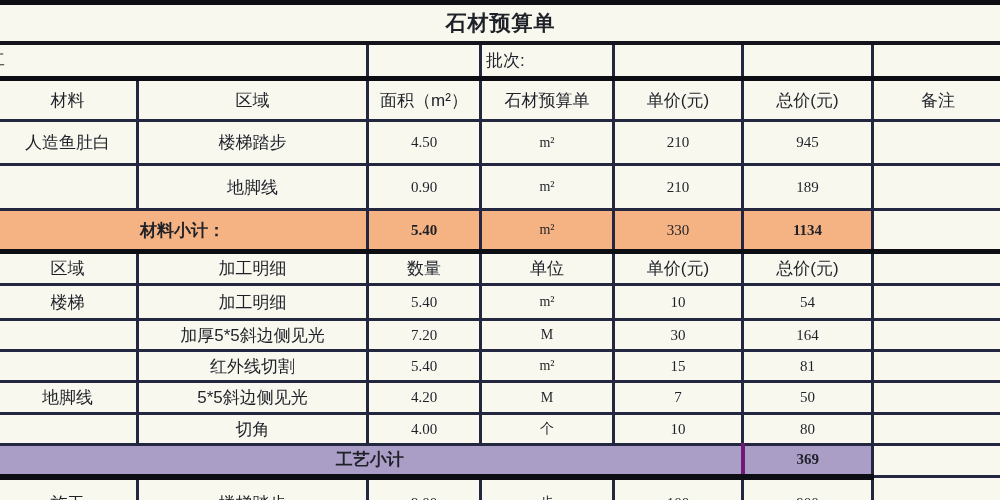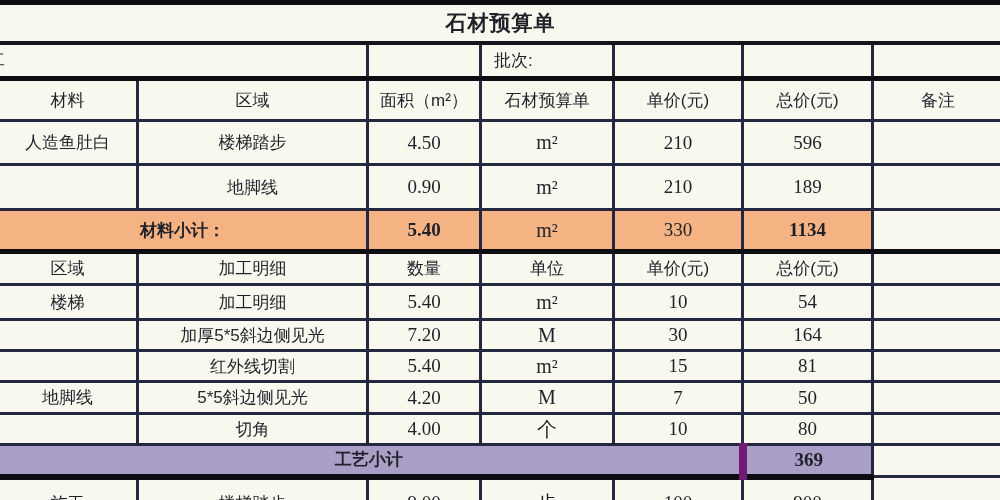--- a/index.html
+++ b/index.html
@@ -29,34 +29,34 @@
   .bt-thick{border-top:5px solid #0d0e14;}
   .bb-thick{border-bottom:5px solid #0d0e14;}
   .bb-med{border-bottom:4px solid #14151c;}
   .bb-xthick{border-bottom:6px solid #0d0e14;}
 
   .title-cell{
     font-size:21px;font-weight:bold;letter-spacing:1px;
   }
   .num{
     font-family:"Liberation Serif","DejaVu Serif",serif;
-    font-size:19px;
+    font-size:15px;
     margin-top:36px;
   }
   .unit{
     font-family:"Liberation Serif","DejaVu Serif",serif;
-    font-size:20px;
+    font-size:14px;
   }
   .bold{font-weight:bold;}
   .orange{background:#f5b383;}
   .purple{background:#ab9ec6;}
-  .divL{border-left:8px solid #701a75;}
+  .divL{border-left:4px solid #701a75;}
   .clip-cell{text-align:left;overflow:hidden;}
   .clip-glyph{display:inline-block;margin-left:-11px;font-size:15px;color:#2a2c36;}
-  .batch-cell{text-align:left;padding-left:12px;}
+  .batch-cell{text-align:left;padding-left:4px;}
 </style>
 </head>
 <body>
 
 <table>
   <colgroup>
     <col style="width:140px">
       <col style="width:230px">
       <col style="width:113px">
     <col style="width:133px">
@@ -90,21 +90,21 @@
     <td>总价(元)</td>
     <td>备注</td>
   </tr>
 
   <tr style="height:44px">
     <td>人造鱼肚白</td>
     <td>楼梯踏步</td>
     <td class="num">4.50</td>
     <td class="unit">m²</td>
     <td class="num">210</td>
-    <td class="num">596</td>
+    <td class="num">945</td>
     <td></td>
   </tr>
 
   <tr style="height:45px">
     <td></td>
     <td>地脚线</td>
     <td class="num">0.90</td>
     <td class="unit">m²</td>
     <td class="num">210</td>
     <td class="num">189</td>

